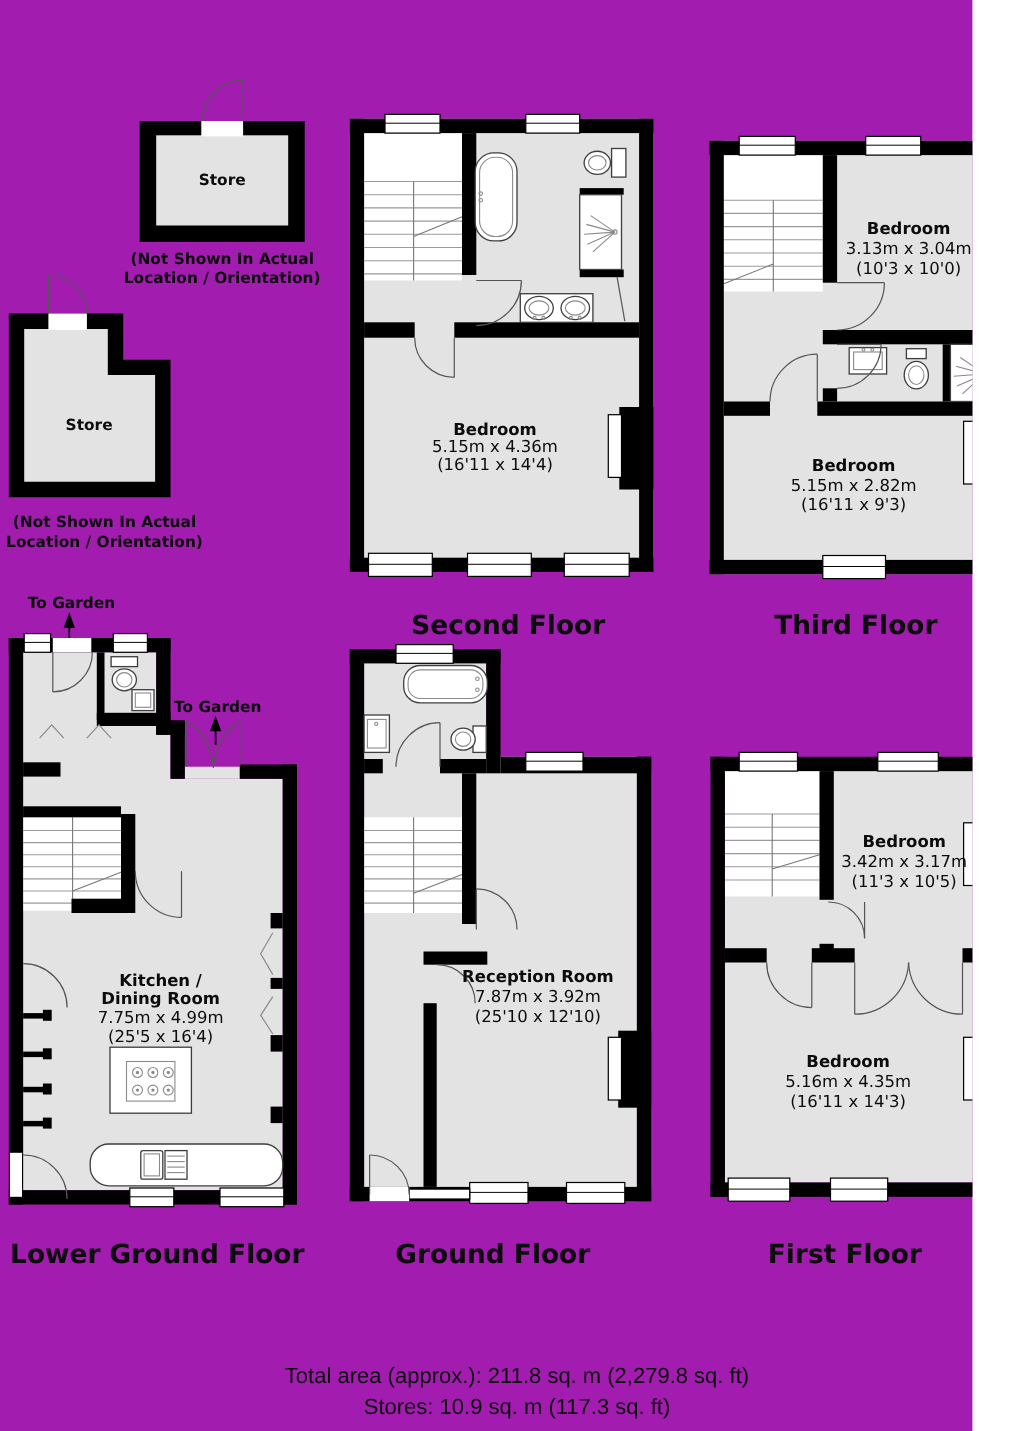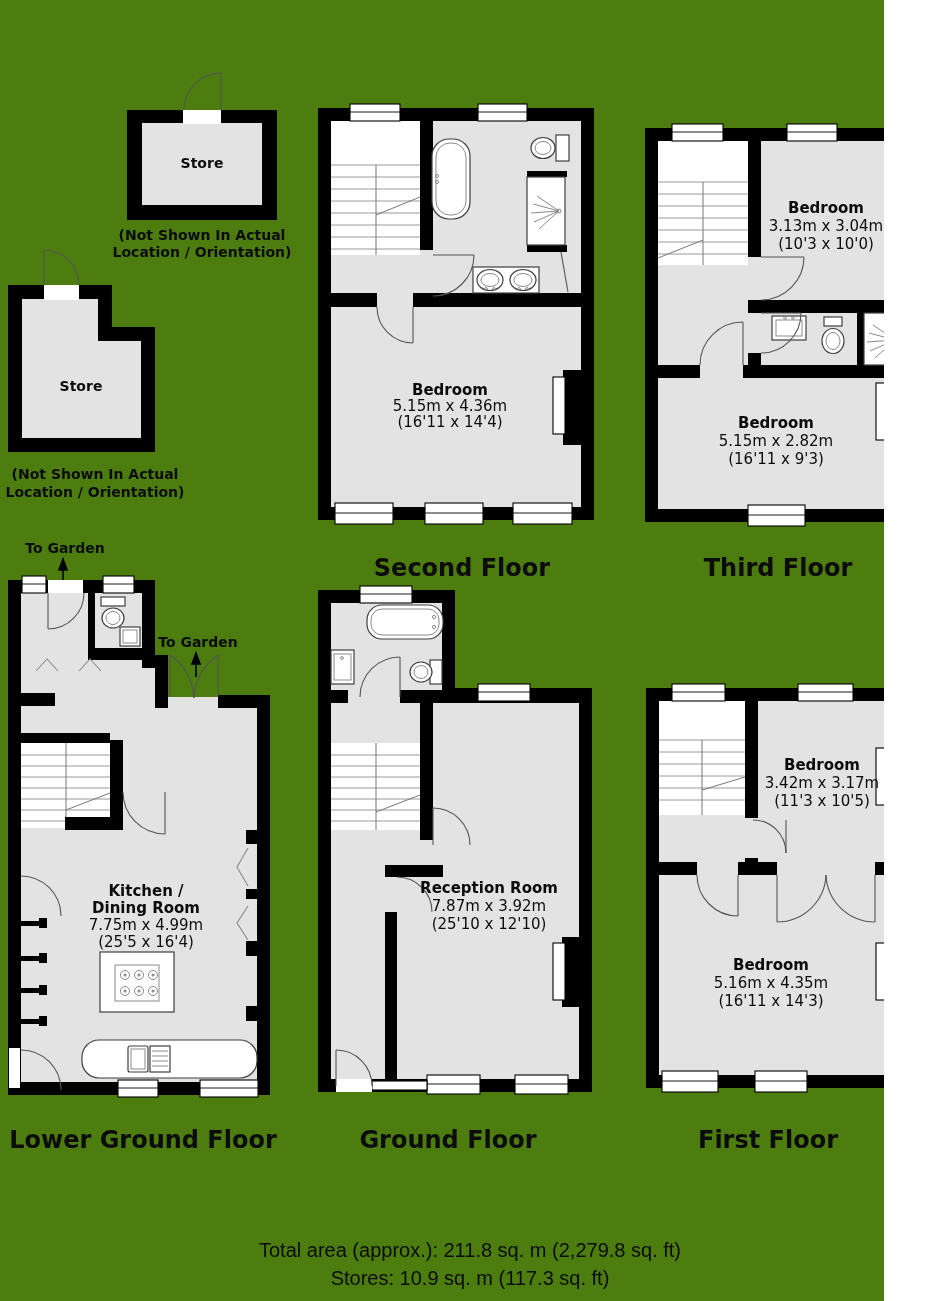--- a/index.html
+++ b/index.html
@@ -1,16 +1,16 @@
 <!DOCTYPE html>
 <html><head>
 <meta charset="utf-8">
 <style>
   html,body{margin:0;padding:0;background:#ffffff;}
-  .canvas{position:relative;width:884px;height:1301px;background:#4d7c0f;overflow:hidden;}
+  .canvas{position:relative;width:884px;height:1301px;background:#a21caf;overflow:hidden;}
   svg{position:absolute;left:0;top:0;}
   .wall{fill:#000000;}
   .room{fill:#e3e3e3;}
   .stairbg{fill:#ffffff;}
   .stair{stroke:#9a9a9a;stroke-width:1;fill:none;}
   .stairdiv{stroke:#777;stroke-width:1;fill:none;}
   .fx{fill:#ffffff;stroke:#3f3f3f;stroke-width:1.2;}
   .fxin{fill:none;stroke:#8a8a8a;stroke-width:1;}
   .door{fill:none;stroke:#555555;stroke-width:1.1;}
   .win{fill:#ffffff;stroke:#000000;stroke-width:1.1;}

